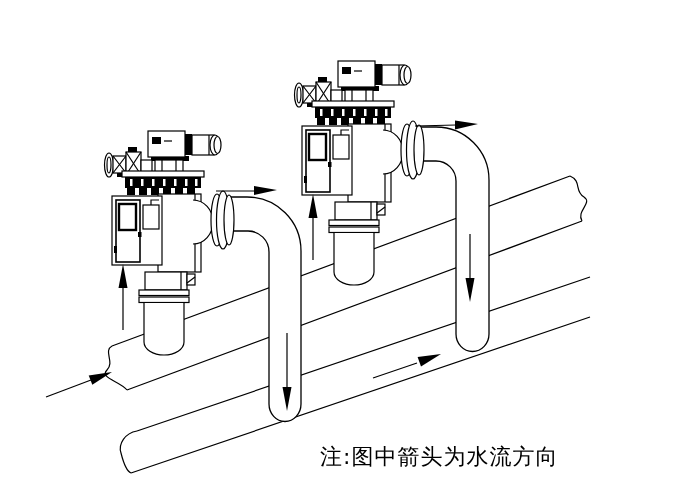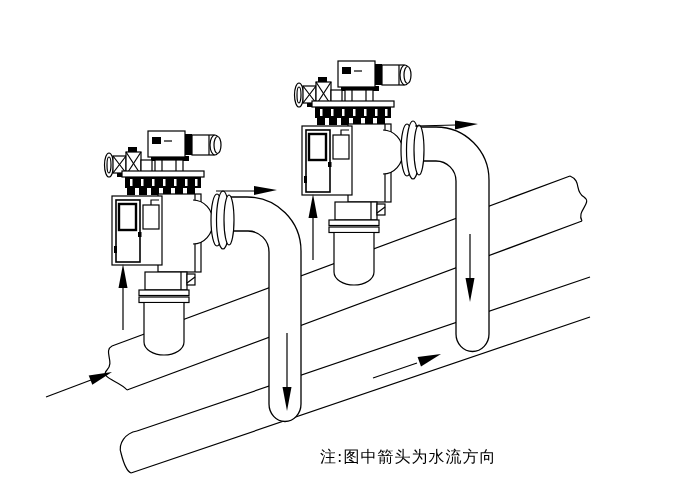--- a/index.html
+++ b/index.html
@@ -13,21 +13,21 @@
   }
   svg { display:block; position:absolute; left:0; top:0; }
   svg * { vector-effect:none; }
   .ln   { stroke:var(--ink); stroke-width:1.2; fill:none; }
   .lnw  { stroke:var(--ink); stroke-width:1.3; fill:var(--paper); }
   .fillw{ stroke:var(--ink); stroke-width:1.2; fill:var(--paper); }
   .fillb{ stroke:none; fill:var(--ink); }
   .slit { stroke:none; fill:var(--paper); }
   .note {
     position:absolute; left:320px; top:444px;
-    font-size:16px; line-height:26px; letter-spacing:1px;
+    font-size:22px; line-height:26px; letter-spacing:1px;
     color:var(--ink); white-space:nowrap;
   }
 </style>
 </head>
 <body>
 
 <div class="canvas">
 
 <svg width="691" height="493" viewBox="0 0 691 493">
 

